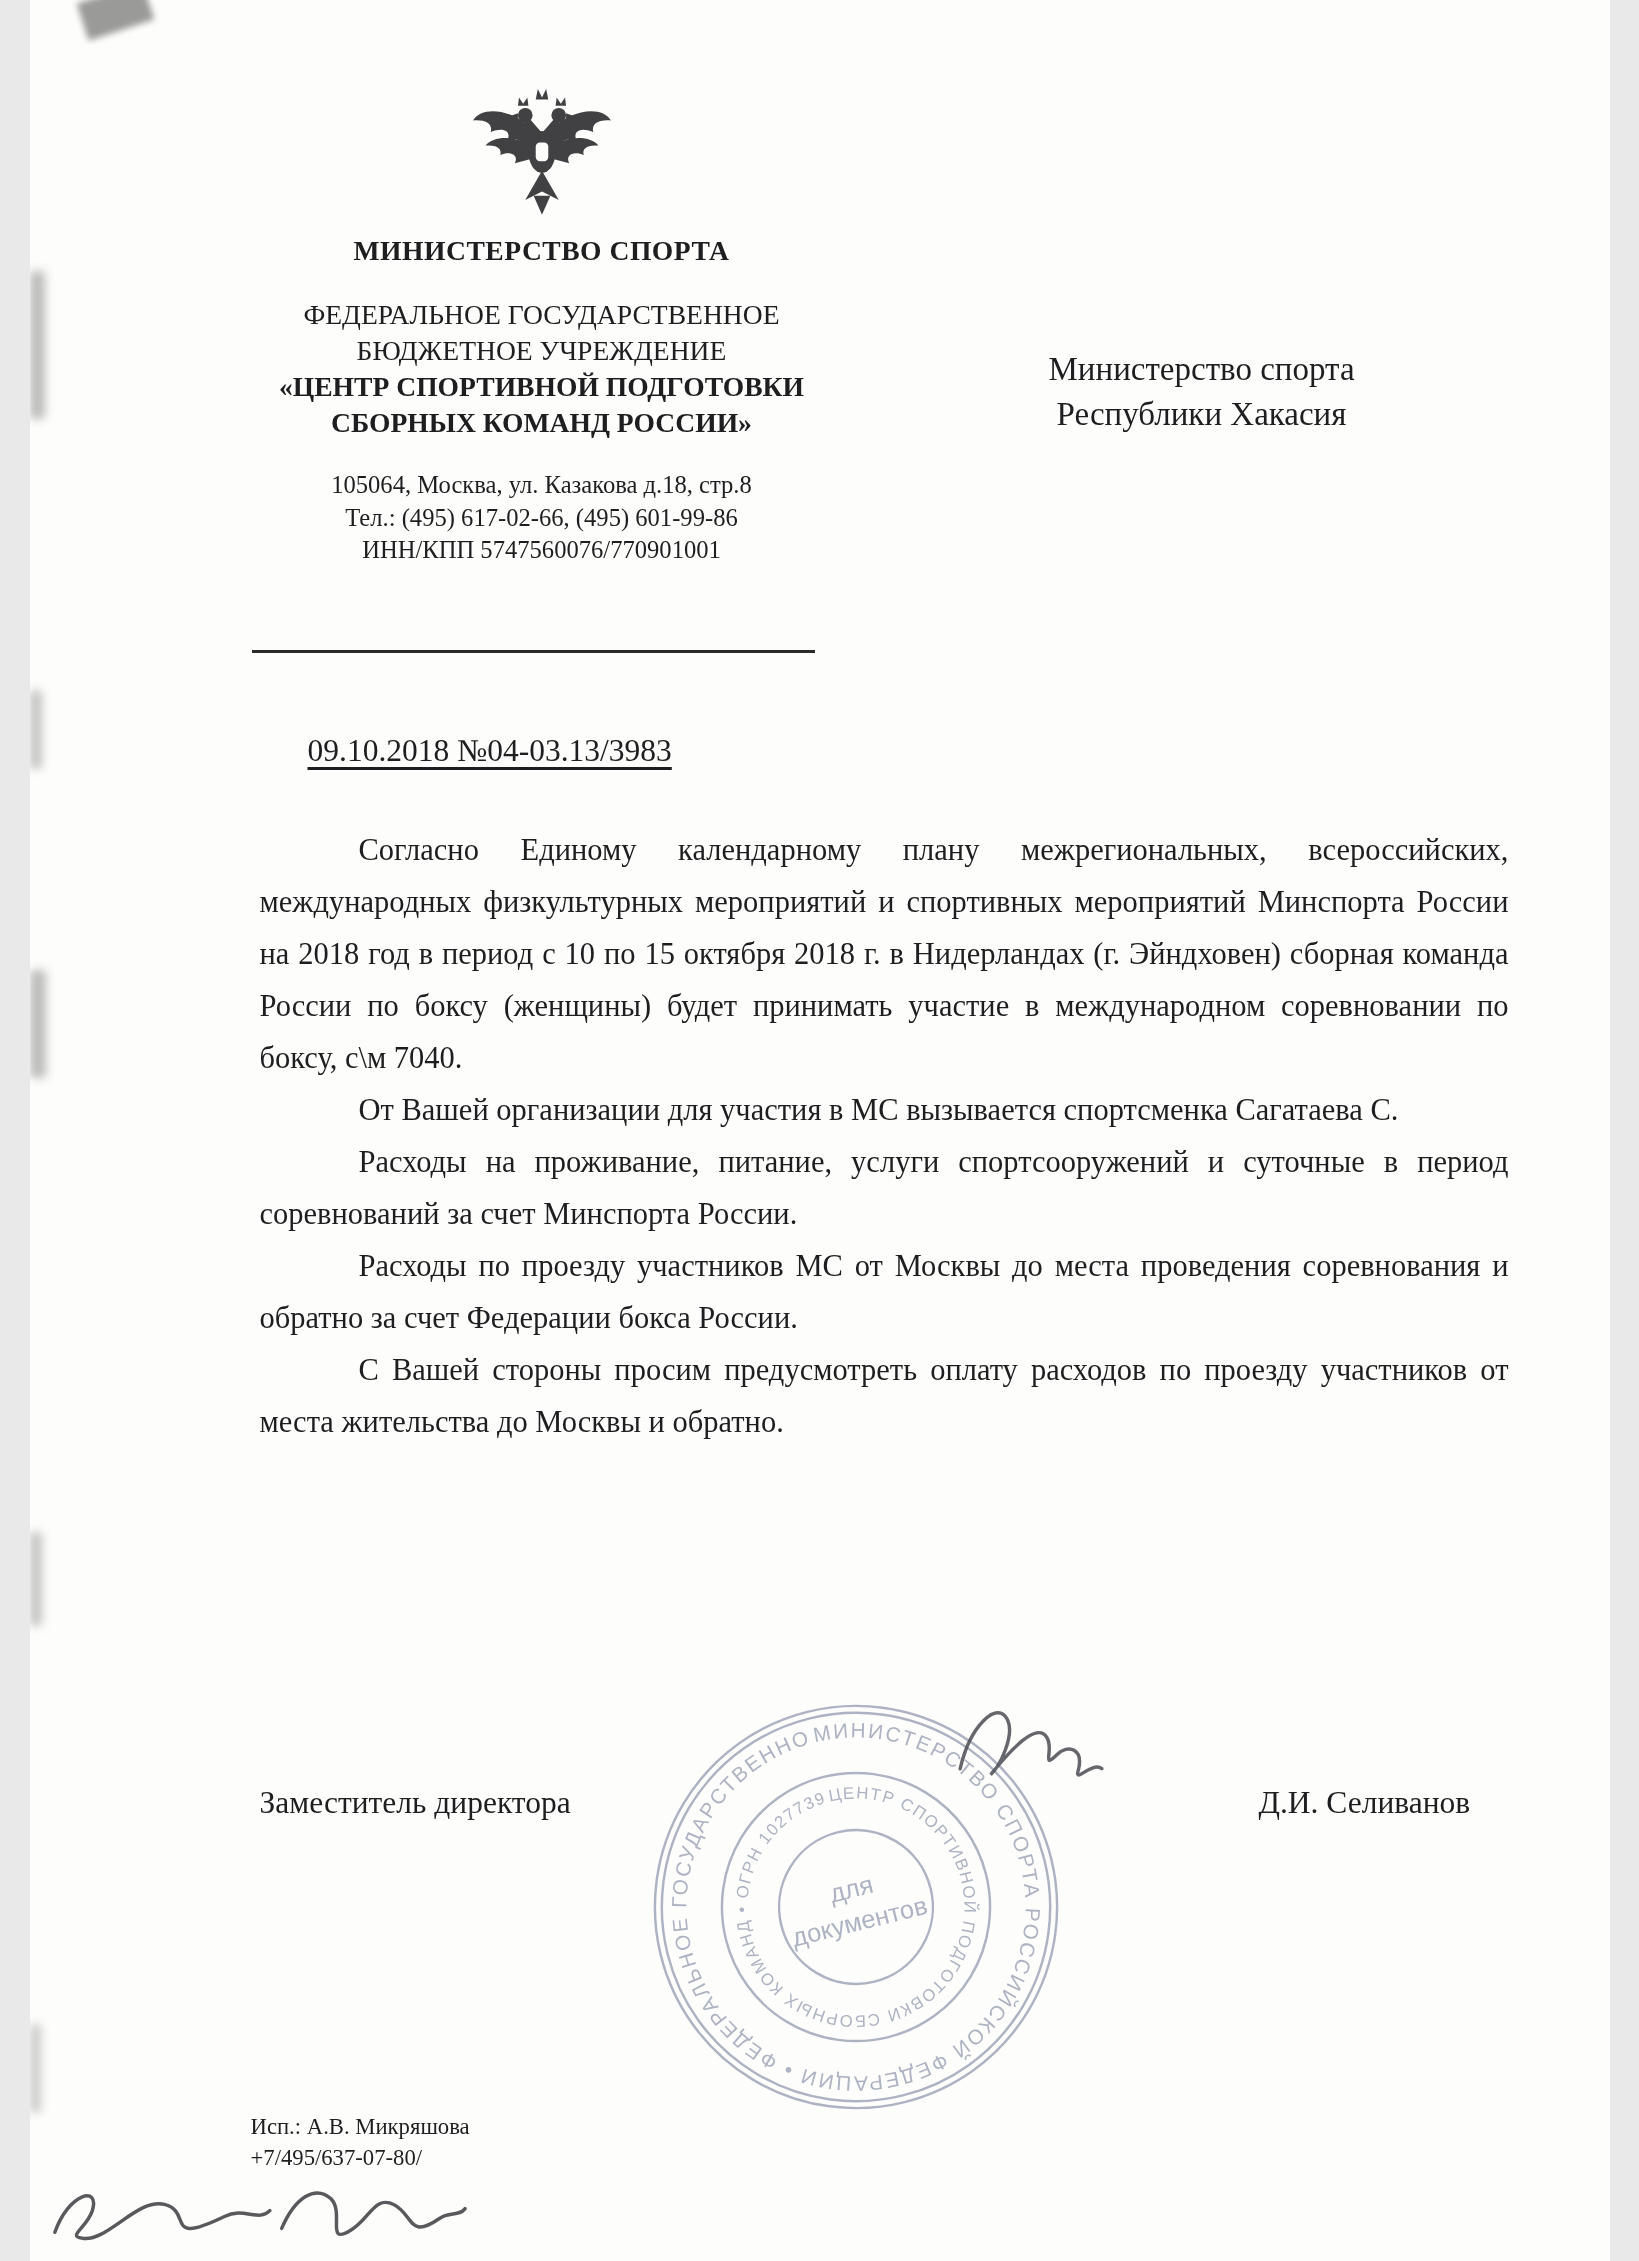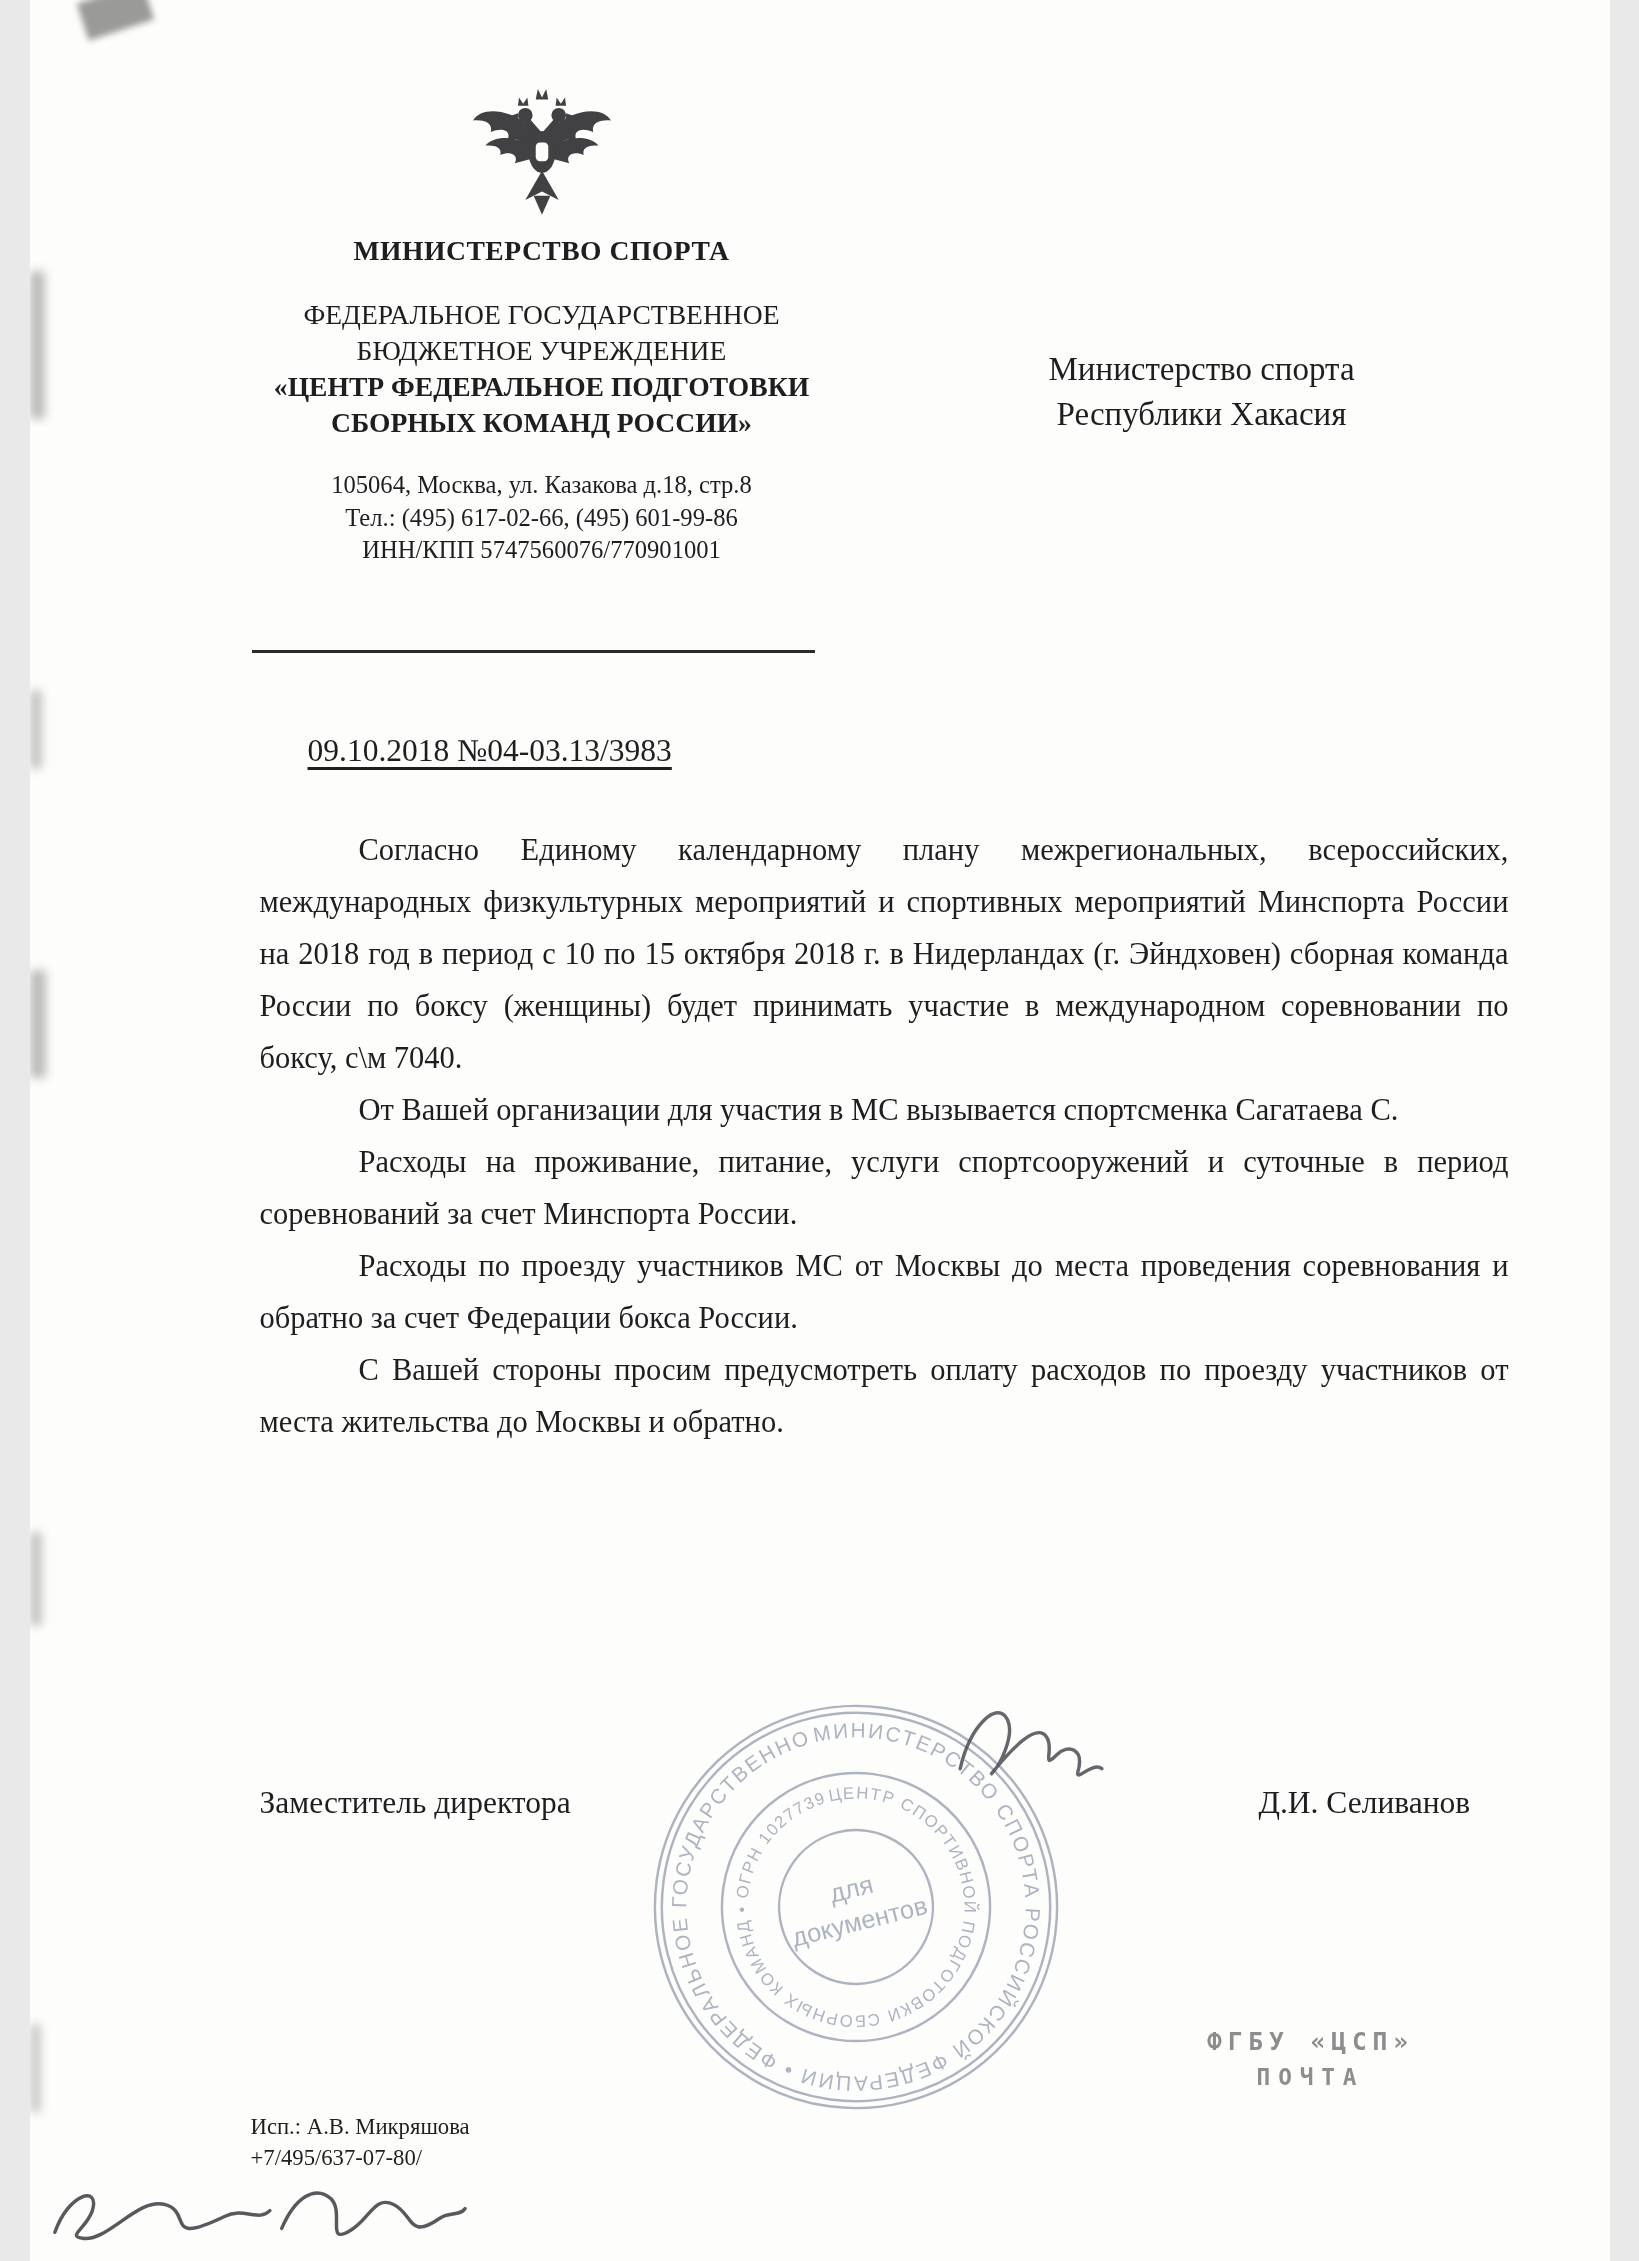--- a/index.html
+++ b/index.html
@@ -89,21 +89,21 @@
       </g>
 
       <rect x="63" y="52" width="14" height="20" rx="5" fill="#fdfdfb" stroke="#414144" stroke-width="2"></rect>
     </svg>
     <div class="ministry">
       <div>МИНИСТЕРСТВО СПОРТА</div>
     </div>
     <div class="org">
       <div>ФЕДЕРАЛЬНОЕ ГОСУДАРСТВЕННОЕ</div>
       <div>БЮДЖЕТНОЕ УЧРЕЖДЕНИЕ</div>
-      <div class="b">«ЦЕНТР ФЕДЕРАЛЬНОЕ ПОДГОТОВКИ</div>
+      <div class="b">«ЦЕНТР СПОРТИВНОЙ ПОДГОТОВКИ</div>
       <div class="b">СБОРНЫХ КОМАНД РОССИИ»</div>
     </div>
     <div class="addr">
       <div>105064, Москва, ул. Казакова д.18, стр.8</div>
       <div>Тел.: (495) 617-02-66, (495) 601-99-86</div>
       <div>ИНН/КПП 5747560076/770901001</div>
     </div>
   </div>
   <div class="rule"></div>
 
@@ -143,24 +143,20 @@
       <textPath href="#ringInner">ЦЕНТР СПОРТИВНОЙ ПОДГОТОВКИ СБОРНЫХ КОМАНД • ОГРН 1027739 • МОСКВА •</textPath>
     </text>
     <text x="210" y="200" text-anchor="middle" font-size="26" fill="#9aa1b5" font-family="Liberation Sans, sans-serif">для</text>
     <text x="210" y="234" text-anchor="middle" font-size="26" fill="#9aa1b5" font-family="Liberation Sans, sans-serif">документов</text>
   </svg>
 
   <svg class="hand-sign" viewBox="0 0 230 120">
     <path d="M14 78 C24 34 52 8 62 28 C70 44 54 76 45 84 C66 58 92 30 102 46 C110 58 96 80 112 64 C124 52 140 58 134 80 C130 94 148 70 158 78" stroke="#4b4b53" stroke-width="3.5" fill="none" stroke-linecap="round" opacity=".85"></path>
   </svg>
 
-  <div class="mail-stamp">
-    <div class="l1">ФГБУ «ЦСП»</div>
-    <div class="l2">ПОЧТА</div>
-  </div>
 
   <div class="executor">
     <div>Исп.: А.В. Микряшова</div>
     <div>+7/495/637-07-80/</div>
   </div>
 
   <svg class="scribbles" viewBox="0 0 430 86">
     <path d="M8 58 C22 18 54 10 46 36 C40 54 20 62 36 64 C62 68 92 22 120 30 C148 38 118 72 180 42 C200 32 214 48 226 36" stroke="#3b3b41" stroke-width="3.5" fill="none" stroke-linecap="round" opacity=".85"></path>
     <path d="M238 54 C252 22 272 10 288 24 C302 38 282 72 308 56 C328 44 332 20 352 30 C372 40 366 66 398 44 C408 37 418 42 424 34" stroke="#3b3b41" stroke-width="3.5" fill="none" stroke-linecap="round" opacity=".85"></path>
   </svg>

